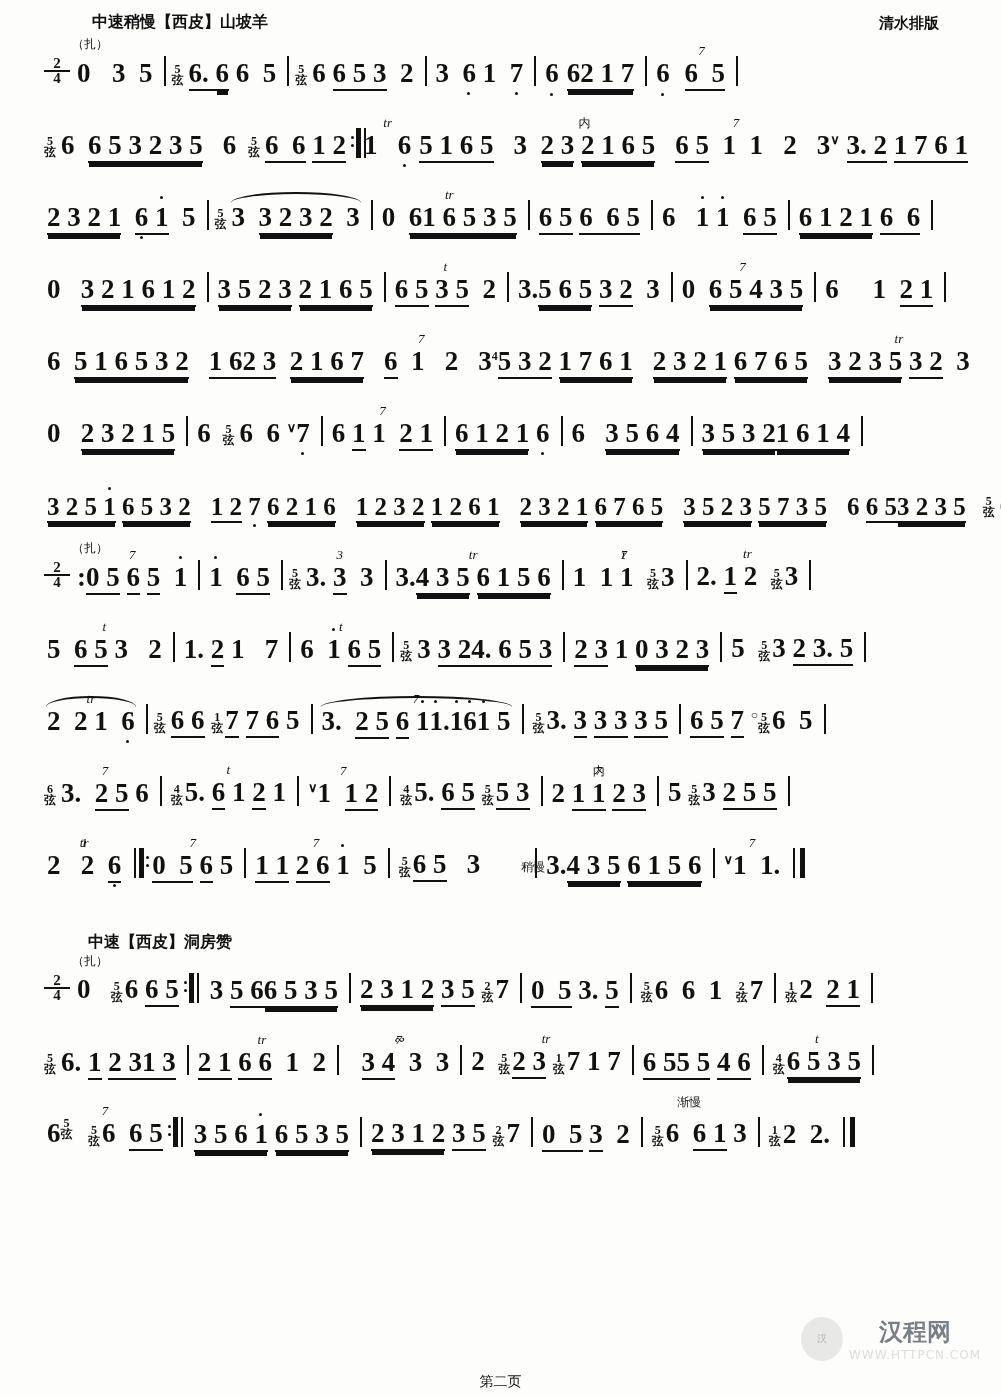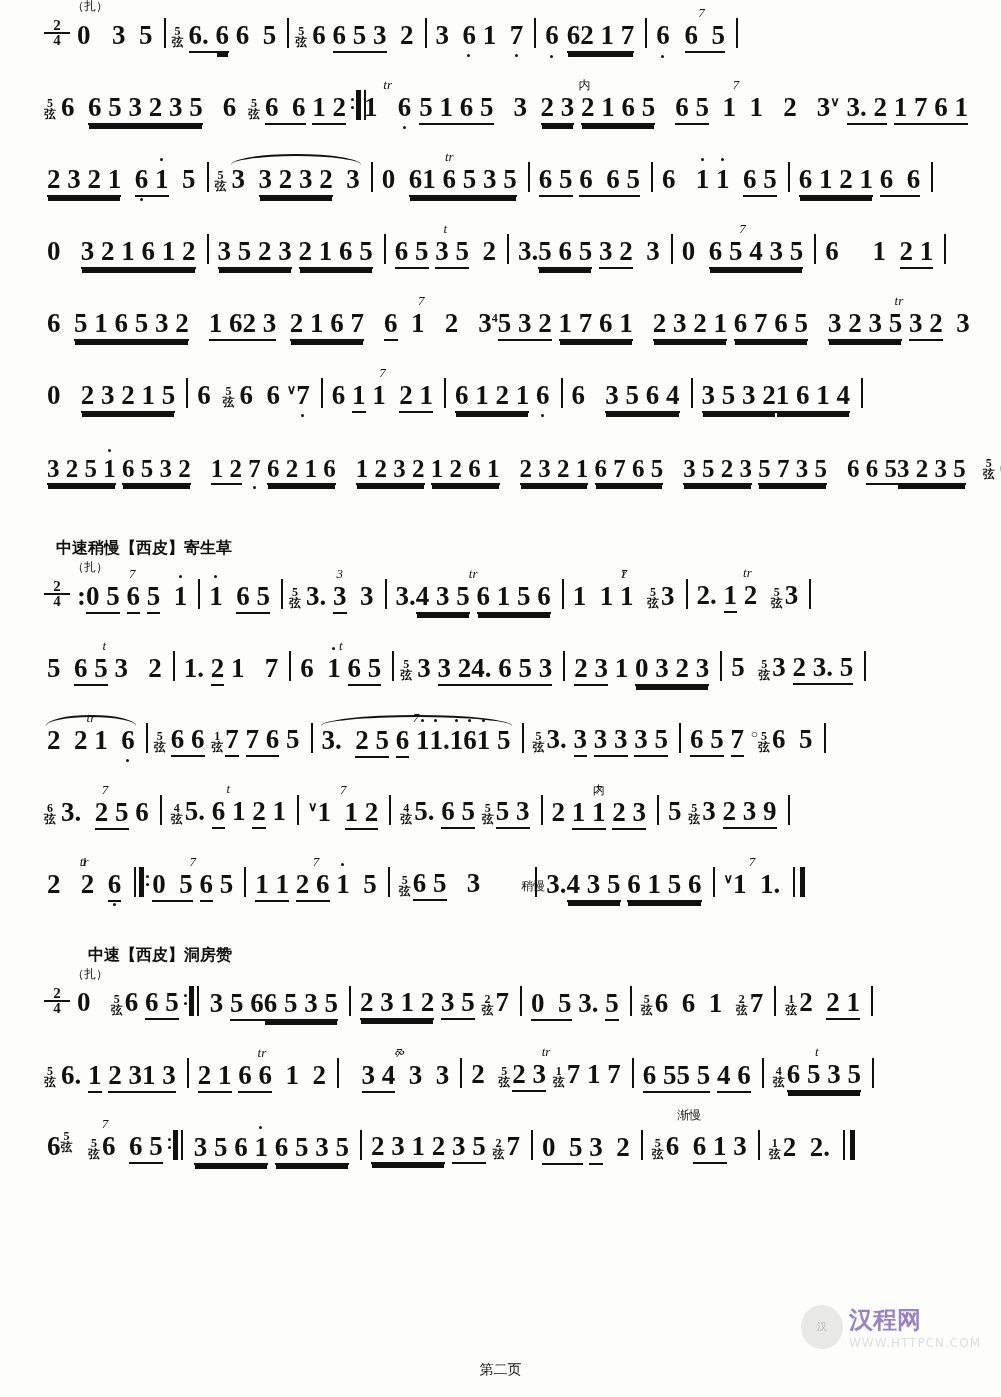--- a/index.html
+++ b/index.html
@@ -168,29 +168,33 @@
     display:flex;align-items:center;
   }
   .wm-circle{
     width:44px;height:44px;border-radius:50%;
     background:#d8d8d8;
     display:flex;align-items:center;justify-content:center;
     font-size:10px;color:#777;
     font-family:"DejaVu Sans",sans-serif;
   }
   .wm-text{margin-left:6px;}
-  .wm-main{font-size:24px;color:#4c1d95;font-weight:bold;font-family:"DejaVu Sans",sans-serif;}
+  .wm-main{font-size:24px;color:#0f172a;font-weight:bold;font-family:"DejaVu Sans",sans-serif;text-align:center;}
   .wm-sub{font-size:12px;color:#c4c4c4;letter-spacing:1px;font-family:"DejaVu Sans",sans-serif;}
 </style>
 </head>
 <body>
 
 <div class="page">
 
 
+  <div class="subhead">
+    <div class="section-head" style="margin-left:92px;margin-top:0;">中速稍慢【西皮】山坡羊</div>
+    <div class="stamp">清水排版</div>
+  </div>
 
   <div class="staff">
     <div class="zha">（扎）</div>
     <div class="row">
       <span class="meter">
           <b>2</b>
           <b class="den">4</b>
         </span>
       <span class="grp">0</span>
       <span class="grp">&nbsp;&nbsp;3&nbsp;&nbsp;5</span>
@@ -340,21 +344,20 @@
       <span class="bar"></span>
       <span class="kv">
           <b>5</b>
           <b>弦</b>
         </span>
       <span class="grp">6&nbsp;&nbsp;</span>
       <span class="repeat-end"></span>
     </div>
   </div>
 
-  <div class="section-head" style="margin-top:34px;">中速稍慢【西皮】寄生草</div>
 
   <div class="staff">
     <div class="zha">（扎）</div>
     <div class="row">
       <span class="meter">
           <b>2</b>
           <b class="den">4</b>
         </span>
       <span class="grp">:<span class="u1">0&nbsp;5</span>&nbsp;<span class="mk">7</span><span class="u1">6</span>&nbsp;<span class="u1">5</span>&nbsp;&nbsp;<span class="dotabove">1</span></span>
       <span class="bar"></span>
@@ -424,21 +427,21 @@
       <span class="grp">3.&nbsp;&nbsp;<span class="u1">2 5</span>&nbsp;<span class="mk">7</span>6</span>
       <span class="bar"></span>
       <span class="grp"><span class="kv"><b>4</b><b>弦</b></span>5.&nbsp;<span class="u1">6</span>&nbsp;1&nbsp;<span class="mk">t</span><span class="u1">2</span>&nbsp;1</span>
       <span class="bar"></span>
       <span class="grp"><sup style="font-size:13px">∨</sup><span class="mk">7</span>1&nbsp;&nbsp;<span class="u1">1 2</span></span>
       <span class="bar"></span>
       <span class="grp"><span class="kv"><b>4</b><b>弦</b></span>5.&nbsp;<span class="u1">6 5</span>&nbsp;<span class="kv"><b>5</b><b>弦</b></span><span class="u1">5 3</span></span>
       <span class="bar"></span>
       <span class="grp"><span class="mk cn">内</span>2&nbsp;<span class="mk">7</span><span class="u1">1 1</span>&nbsp;<span class="u1">2 3</span></span>
       <span class="bar"></span>
-      <span class="grp">5&nbsp;<span class="kv"><b>5</b><b>弦</b></span>3&nbsp;<span class="u1">2 3 9</span></span>
+      <span class="grp">5&nbsp;<span class="kv"><b>5</b><b>弦</b></span>3&nbsp;<span class="u1">2 5 5</span></span>
       <span class="bar"></span>
     </div>
   </div>
 
   <div class="staff">
     <div class="row">
       <span class="grp">2&nbsp;&nbsp;&nbsp;<span class="mk">tr</span>2&nbsp;&nbsp;<span class="mk">1</span><span class="u1"><span class="dotbelow">6</span></span></span>
       <span class="repeat-end">
           <i></i>
         </span>
@@ -452,21 +455,21 @@
         <span class="mk cn" style="top:-22px;">稍慢</span>
       </span>
       <span class="bar"></span>
       <span class="grp">3.<span class="u2">4 3 5</span>&nbsp;<span class="u2">6 1 5 6</span></span>
       <span class="bar"></span>
       <span class="grp"><sup style="font-size:13px">∨</sup><span class="mk">7</span>1&nbsp;&nbsp;1.</span>
       <span class="endbar"></span>
     </div>
   </div>
 
-  <div class="section-head indent2" style="margin-top:24px;">中速【西皮】洞房赞</div>
+  <div class="section-head indent2" style="margin-top:30px;">中速【西皮】洞房赞</div>
 
   <div class="staff">
     <div class="zha">（扎）</div>
     <div class="row">
       <span class="meter">
           <b>2</b>
           <b class="den">4</b>
         </span>
       <span class="grp">0&nbsp;&nbsp;&nbsp;<span class="kv"><b>5</b><b>弦</b></span>6&nbsp;<span class="u1">6 5</span></span>
       <span class="repeat-start">

